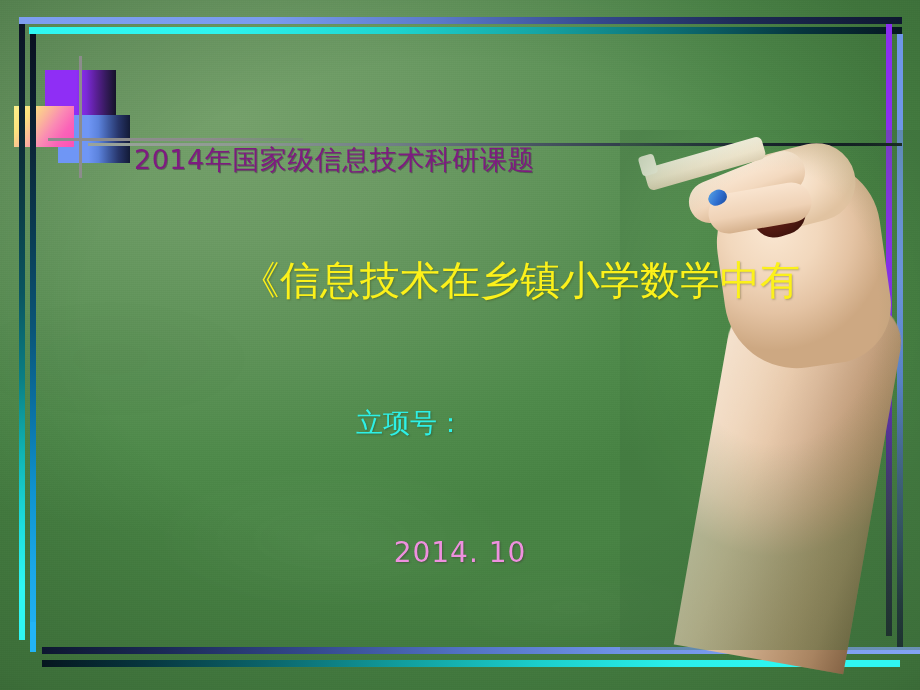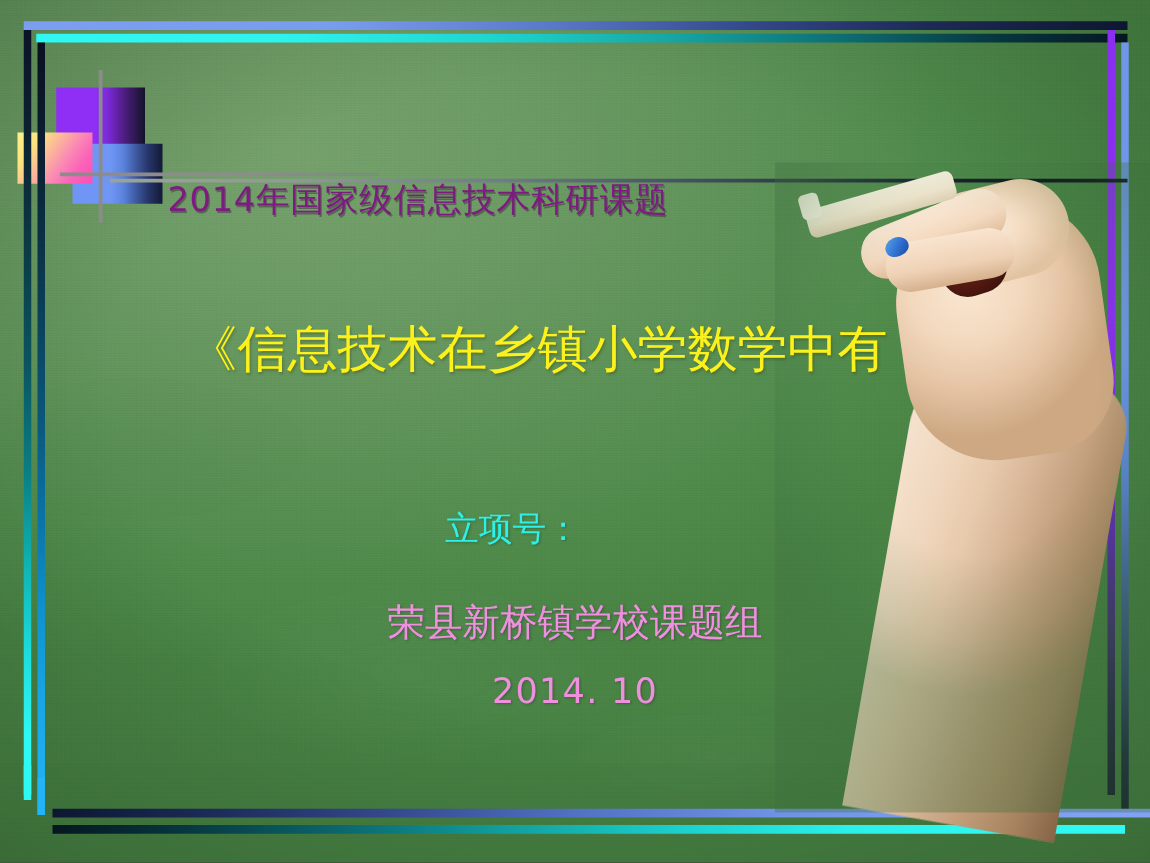--- a/index.html
+++ b/index.html
@@ -153,21 +153,21 @@
     margin-top:44px;
   }
 
   .main-title{
     position:absolute;left:60px;top:252px;width:740px;
     text-align:center;
     font-size:40px;line-height:1.42;
     color:#fcf11a;
     text-shadow:1px 1px 2px rgba(60,60,0,.35);
   }
-  .main-title .ln{display:block;}
+  .main-title .ln{display:block;text-align:right;}
 
   .sub{position:absolute;width:920px;text-align:center;white-space:nowrap;}
   .sub-1{top:405px;left:-50px;font-size:27px;color:#2ef0e6;text-shadow:1px 1px 2px rgba(0,40,40,.3);}
   .sub-2{top:478px;left:0;font-size:30px;color:#f08fe0;text-shadow:1px 1px 2px rgba(60,0,50,.3);}
   .sub-3{top:536px;left:0;font-size:28px;color:#ef90df;letter-spacing:1px;text-shadow:1px 1px 2px rgba(60,0,50,.3);}
 </style>
 </head>
 <body>
 
 <div id="slide">
@@ -211,16 +211,15 @@
     <div class="chalk-tip"></div>
     <div class="nail"></div>
     <div class="hand-soft"></div>
   </div>
 
   <div class="main-title">
     <span class="ln">《信息技术在乡镇小学数学中有</span>
   </div>
 
   <div class="sub sub-1">立项号：</div>
-  <div class="sub sub-2">荣县新桥镇学校课题组</div>
   <div class="sub sub-3">2014. 10</div>
 
 </div>
 
 </body></html>

